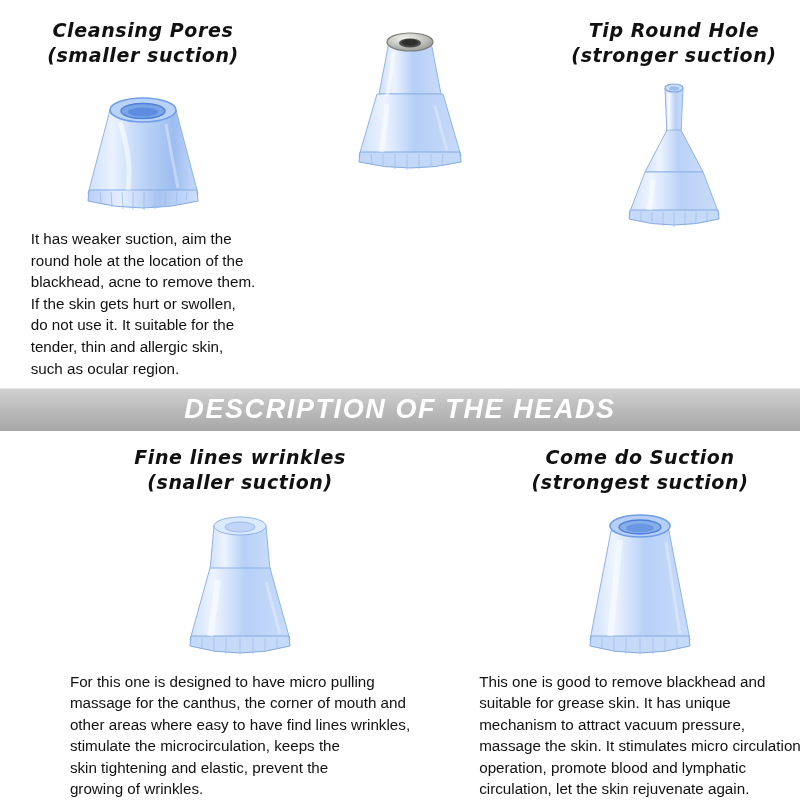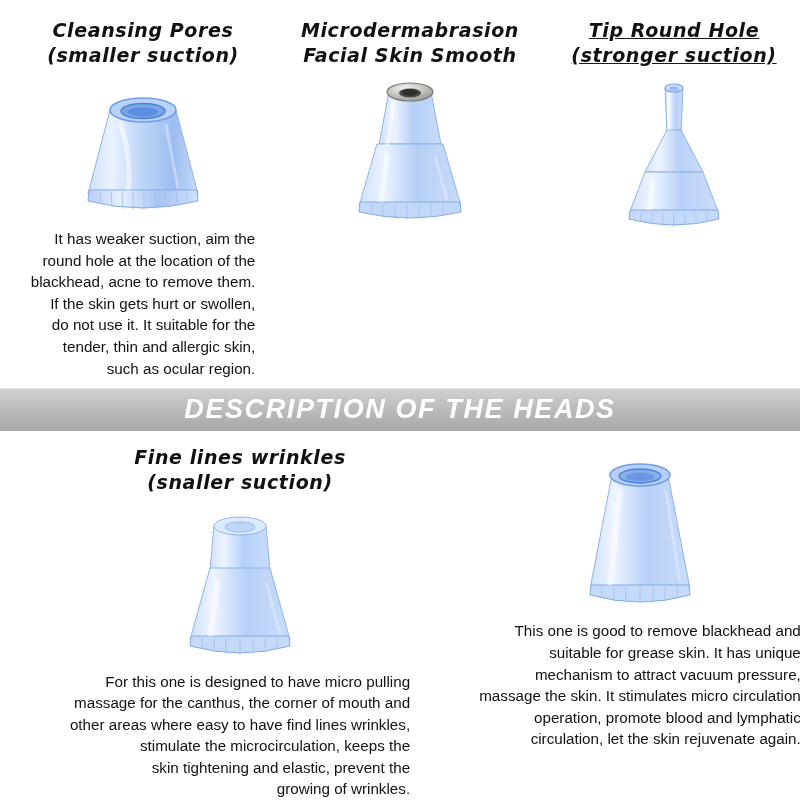--- a/index.html
+++ b/index.html
@@ -30,38 +30,38 @@
     height: 390px;
   }
   .card {
     display: flex;
     flex-direction: column;
     align-items: center;
     box-sizing: border-box;
   }
   .card-top-1 { width: 280px; padding: 18px 10px 0 16px; }
   .card-top-2 { width: 260px; padding: 18px 8px 0 8px; }
-  .card-top-3 { width: 260px; padding: 18px 0 0 8px; text-decoration: underline; }
+  .card-top-3 { width: 260px; padding: 18px 0 0 8px; }
 
   .title {
     font-family: "DejaVu Sans", sans-serif;
     font-size: 19px;
     font-style: italic;
     font-weight: 600;
     letter-spacing: 0.6px;
     text-align: center;
     line-height: 1.32;
     color: #111111;
     white-space: pre-line;
   }
   .desc {
     font-family: "Liberation Sans", sans-serif;
     font-size: 15.2px;
     line-height: 1.42;
-    text-align: right;
+    text-align: left;
     color: #111111;
     white-space: pre-line;
   }
   .nozzle-wrap {
     display: flex;
     align-items: flex-end;
     justify-content: center;
   }
 
   
@@ -150,22 +150,20 @@
       <div class="desc">It has weaker suction, aim the
 round hole at the location of the
 blackhead, acne to remove them.
 If the skin gets hurt or swollen,
 do not use it. It suitable for the
 tender, thin and allergic skin,
 such as ocular region.</div>
     </div>
 
     <div class="card card-top-2">
-      <div class="title">Microdermabrasion
-Facial Skin Smooth</div>
       <div class="nozzle-wrap">
         <svg width="190" height="165" viewBox="0 0 190 165" aria-hidden="true">
           <defs>
             <linearGradient id="g2" x1="0" y1="0" x2="1" y2="0">
               <stop offset="0%" stop-color="#cfe0fb"></stop>
               <stop offset="25%" stop-color="#ecf3ff"></stop>
               <stop offset="55%" stop-color="#b6cff6"></stop>
               <stop offset="100%" stop-color="#c8dbfa"></stop>
             </linearGradient>
             <radialGradient id="metal" cx="0.4" cy="0.3" r="0.8">
@@ -280,20 +278,22 @@
       <div class="desc">For this one is designed to have micro pulling
 massage for the canthus, the corner of mouth and
 other areas where easy to have find lines wrinkles,
 stimulate the microcirculation, keeps the
 skin tightening and elastic, prevent the
 growing of wrinkles.</div>
       <div class="spacer"></div>
     </div>
 
     <div class="card card-bot-2">
+      <div class="title">Come do Suction
+(strongest suction)</div>
       <div class="nozzle-wrap">
         <svg width="200" height="175" viewBox="0 0 200 175" aria-hidden="true">
           <defs>
             <linearGradient id="g5" x1="0" y1="0" x2="1" y2="0">
               <stop offset="0%" stop-color="#d2e2fc"></stop>
               <stop offset="24%" stop-color="#edf4ff"></stop>
               <stop offset="56%" stop-color="#b7d0f7"></stop>
               <stop offset="100%" stop-color="#c9dcfa"></stop>
             </linearGradient>
           </defs>

